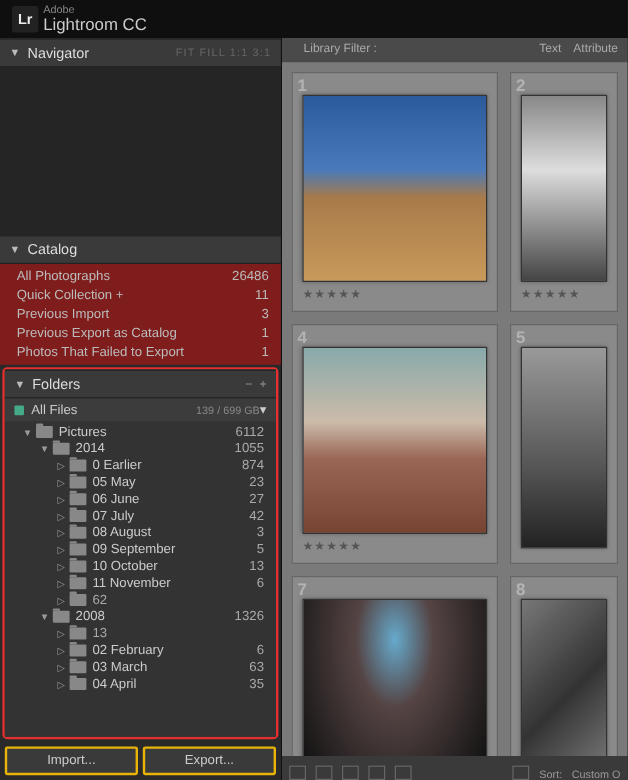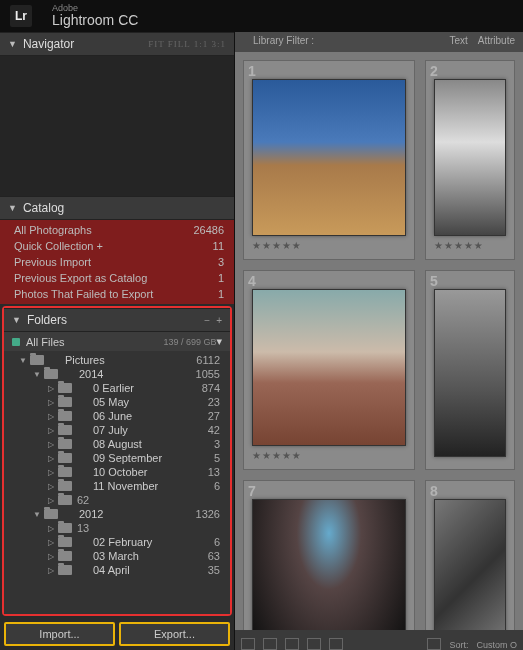--- a/index.html
+++ b/index.html
@@ -1,19 +1,19 @@
 <!DOCTYPE html>
 <html><head>
 <meta charset="utf-8">
 <style>
   * { box-sizing: border-box; margin: 0; padding: 0; font-family: "Segoe UI", Arial, sans-serif; }
   body { background: #1a1a1a; width: 523px; height: 650px; overflow: hidden; color: #aaa; }
   .app { display: flex; flex-direction: column; height: 100%; }
   .titlebar { display: flex; align-items: center; padding: 4px 10px; background: #0f0f0f; height: 32px; }
-  .logo { width: 22px; height: 22px; background: #222; color: #eee; font-weight: bold; font-size: 12px; display:flex; align-items:center; justify-content:center; border-radius:2px; margin-right:20px;}
+  .logo { width: 22px; height: 22px; background: #222; color: #eee; font-weight: bold; font-size: 12px; display:flex; align-items:center; justify-content:center; border-radius:2px; margin-right:4px;}
   .titlebar .brand-small { font-size: 9px; color: #888; line-height: 1; }
   .titlebar .brand-big { font-size: 14px; color: #ccc; line-height: 1.1; }
   .main { display: flex; flex: 1; min-height: 0; }
   .sidebar { width: 235px; background: #2a2a2a; display:flex; flex-direction:column; border-right:1px solid #111; }
   .panel-header { display:flex; align-items:center; padding: 4px 8px; background:#3a3a3a; font-size:12px; color:#ddd; border-top:1px solid #222; border-bottom:1px solid #222;}
   .panel-header .tri { margin-right:6px; font-size:9px; color:#bbb;}
   .panel-header .spacer { flex:1; }
   .panel-header .tool { font-size:10px; color:#999; margin-left:6px; }
   .navigator-body { height: 140px; background:#252525; }
   .catalog-body { padding: 2px 0; background:#7f1d1d;}
@@ -22,21 +22,21 @@
   .folders-body { flex:1; overflow:hidden; background:#333; font-size:11px;}
   .vol-row { display:flex; align-items:center; padding:3px 8px; background:#3c3c3c; color:#ccc;}
   .vol-row .dot{width:8px;height:8px;background:#4a8;border-radius:1px;margin-right:6px;}
   .vol-row .spacer{flex:1;}
   .vol-row .stat{font-size:9px;color:#888;}
   .tree { padding: 2px 0;}
   .tree-row { display:flex; align-items:center; padding:1px 8px 1px 0; color:#ccc;}
   .tree-row .arrow{width:10px;text-align:center;font-size:8px;color:#999;}
   .tree-row .folder-icon{width:14px;height:10px;background:#888;border-radius:1px;margin:0 5px 0 2px;position:relative;}
   .tree-row .folder-icon::before{content:"";position:absolute;top:-2px;left:0;width:6px;height:2px;background:#888;border-radius:1px 1px 0 0;}
-  .tree-row .label{flex:1;margin-left:16px;}
+  .tree-row .label{flex:1;}
   .tree-row .count{color:#aaa; padding-right:2px;}
   .btn-row { display:flex; gap:4px; padding:4px; background:#2a2a2a;}
   .btn { flex:1; background:#3a3a3a; border:2px solid #eab308; color:#ccc; font-size:11px; padding:4px 0; text-align:center; border-radius:2px;}
   .content { flex:1; background:#6e6e6e; display:flex; flex-direction:column; min-height:0;}
   .filterbar { display:flex; align-items:flex-start; background:#4a4a4a; padding:3px 8px; font-size:10px; color:#ccc; height:20px;}
   .filterbar .spacer{flex:1;}
   .filterbar span{margin-left:10px;color:#aaa;}
   .grid { flex:1; overflow:hidden; padding:8px; display:grid; grid-template-columns: 1fr 90px; grid-auto-rows: 200px; gap:10px; background:#7a7a7a;}
   .cell { background:#8a8a8a; border:1px solid #666; position:relative; padding:18px 8px 8px 8px; display:flex; flex-direction:column;}
   .cell .num{position:absolute;top:2px;left:4px;font-size:14px;color:rgba(255,255,255,0.35);font-weight:bold;}
@@ -44,21 +44,21 @@
   .stars { font-size:10px; color:#555; margin-top:4px; letter-spacing:1px;}
   .thumb.t1{background:linear-gradient(to bottom,#2a5a9a 0%,#4a7aba 40%,#a87a4a 55%,#c89a5a 100%);}
   .thumb.t2{background:linear-gradient(to bottom,#888 0%,#ddd 40%,#444 100%);}
   .thumb.t3{background:linear-gradient(to bottom,#8aa 0%,#cba 40%,#965 60%,#743 100%);}
   .thumb.t4{background:linear-gradient(to bottom,#999 0%,#555 60%,#222 100%);}
   .thumb.t5{background:radial-gradient(ellipse at 50% 20%,#6ac 0%,#544 30%,#111 90%);}
   .thumb.t6{background:linear-gradient(135deg,#777 0%,#333 50%,#888 100%);}
   .bottombar{height:20px;background:#3a3a3a;display:flex;align-items:flex-end;padding:0 6px;font-size:9px;color:#999;gap:8px;}
   .bottombar .box{width:14px;height:12px;border:1px solid #666;}
   .bottombar .spacer{flex:1;}
-  .nav-tools{font-size:9px;color:#666;letter-spacing:1px;font-family:Liberation Serif, serif;}
+  .nav-tools{font-size:9px;color:#666;letter-spacing:1px;}
 </style>
 </head>
 <body>
 <div class="app">
 
   <div class="titlebar">
     <div class="logo">Lr</div>
     <div>
       <div class="brand-small">Adobe</div>
       <div class="brand-big">Lightroom CC</div>
@@ -182,21 +182,21 @@
                 <span class="count">6</span>
               </div>
               <div class="tree-row" style="padding-left: 42px;">
                 <span class="arrow">▷</span>
                 <span class="folder-icon"></span>
                 <span class="count">62</span>
               </div>
               <div class="tree-row" style="padding-left: 28px;">
                 <span class="arrow">▼</span>
                 <span class="folder-icon"></span>
-                <span class="label">2012</span>
+                <span class="label">2008</span>
                 <span class="count">1326</span>
               </div>
               <div class="tree-row" style="padding-left: 42px;">
                 <span class="arrow">▷</span>
                 <span class="folder-icon"></span>
                 <span class="count">13</span>
               </div>
               <div class="tree-row" style="padding-left: 42px;">
                 <span class="arrow">▷</span>
                 <span class="folder-icon"></span>

